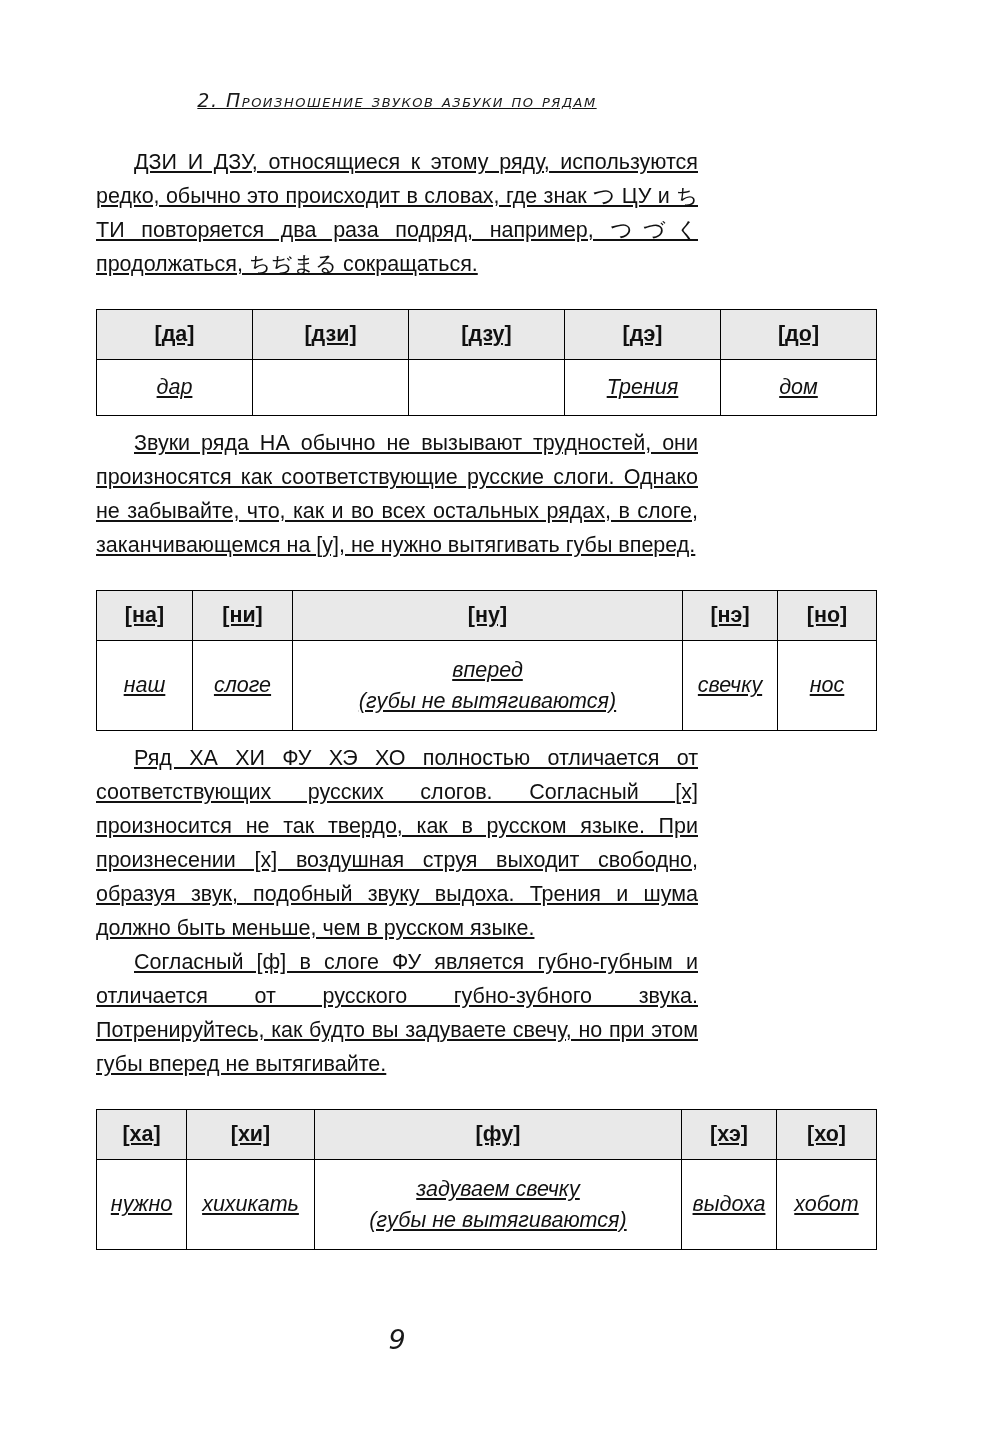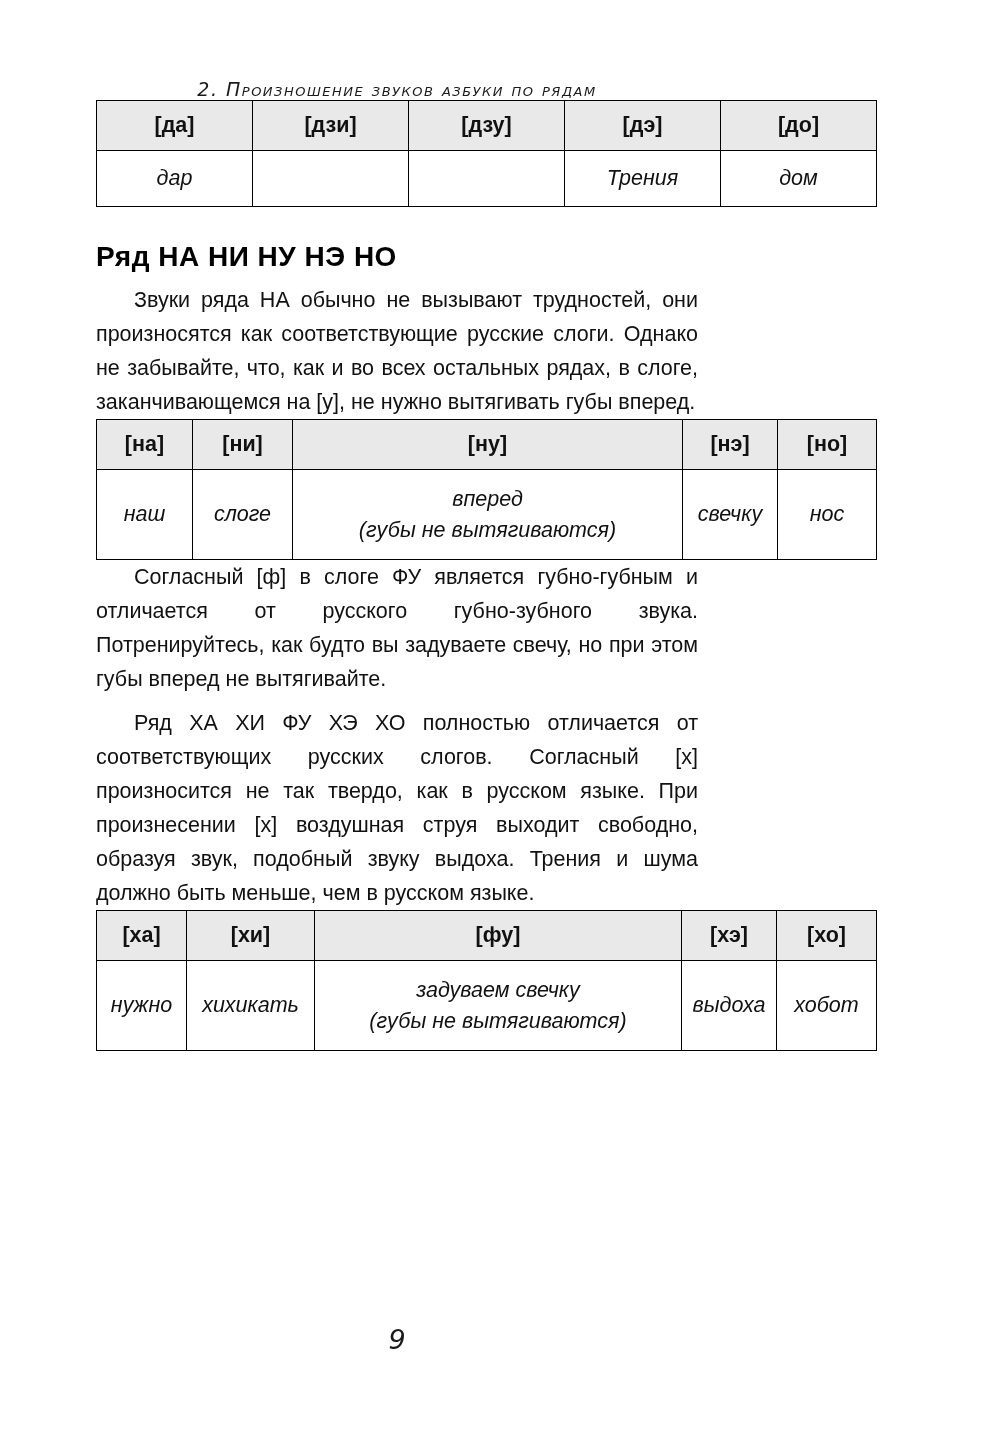--- a/index.html
+++ b/index.html
@@ -7,21 +7,22 @@
   body {
     width: 986px; height: 1447px;
     font-family: "Liberation Sans", sans-serif;
     color: #111111;
     position: relative;
     overflow: hidden;
   }
   .page {
     position: relative;
     width: 794px; height: 1447px;
-    padding: 4px 96px;
+    padding: 15px 96px;
+    text-decoration: underline;
   }
   .running-header {
     padding-top: 74px;
     text-align: center;
     font-family: "DejaVu Sans", sans-serif;
     font-style: italic;
     font-variant: small-caps;
     font-weight: 500;
     font-size: 19px;
     letter-spacing: 1.5px;
@@ -40,20 +41,21 @@
     margin-top: 34px;
     font-size: 28px;
     font-weight: bold;
     letter-spacing: 0.5px;
     color: #000;
   }
   table.tbl {
     border-collapse: collapse;
     table-layout: fixed;
     width: 780px;
+    margin-top: 28px;
   }
   .tbl th, .tbl td {
     border: 1.6px solid #000;
     text-align: center;
     vertical-align: middle;
     font-size: 21.5px;
     padding: 4px 6px;
   }
   .tbl th {
     background: #e9e9e9;
@@ -81,20 +83,21 @@
 </style>
 </head>
 <body>
 
 <div class="page">
 
   <div class="running-header">2. Произношение звуков азбуки по рядам</div>
 
   <main>
 
+    <p class="para indent first">ДЗИ И ДЗУ, относящиеся к этому ряду, используются редко, обычно это происходит в словах, где знак つ ЦУ и ち ТИ повторяется два раза подряд, например, つづく продолжаться, ちぢまる сокращаться.</p>
 
     <table class="tbl">
       <colgroup>
         <col style="width:156px">
           <col style="width:156px">
           <col style="width:156px">
           <col style="width:156px">
           <col style="width:156px">
       </colgroup>
       <thead>
@@ -110,21 +113,20 @@
         <tr>
           <td>дар</td>
           <td></td>
           <td></td>
           <td>Трения</td>
           <td>дом</td>
         </tr>
       </tbody>
     </table>
 
-    <h2 class="section-heading">Ряд НА НИ НУ НЭ НО</h2>
 
     <p class="para indent after-heading">Звуки ряда НА обычно не вызывают трудностей, они произносятся как соответствующие русские слоги. Однако не забывайте, что, как и во всех остальных рядах, в слоге, заканчивающемся на [у], не нужно вытягивать губы вперед.</p>
 
     <table class="tbl tall">
       <colgroup>
         <col style="width:96px">
           <col style="width:100px">
           <col style="width:390px">
           <col style="width:95px">
           <col style="width:99px">
@@ -144,23 +146,23 @@
           <td>слоге</td>
           <td>вперед
 (губы не вытягиваются)</td>
           <td>свечку</td>
           <td>нос</td>
         </tr>
       </tbody>
     </table>
 
 
+    <p class="para indent after-heading">Ряд ХА ХИ ФУ ХЭ ХО полностью отличается от соответствующих русских слогов. Согласный [х] произносится не так твердо, как в русском языке. При произнесении [х] воздушная струя выходит свободно, образуя звук, подобный звуку выдоха. Трения и шума должно быть меньше, чем в русском языке.</p>
+
     <p class="para indent">Согласный [ф] в слоге ФУ является губно-губным и отличается от русского губно-зубного звука. Потренируйтесь, как будто вы задуваете свечу, но при этом губы вперед не вытягивайте.</p>
-
-    <p class="para indent after-heading">Ряд ХА ХИ ФУ ХЭ ХО полностью отличается от соответствующих русских слогов. Согласный [х] произносится не так твердо, как в русском языке. При произнесении [х] воздушная струя выходит свободно, образуя звук, подобный звуку выдоха. Трения и шума должно быть меньше, чем в русском языке.</p>
 
     <table class="tbl tall">
       <colgroup>
         <col style="width:90px">
           <col style="width:128px">
           <col style="width:367px">
           <col style="width:95px">
           <col style="width:100px">
       </colgroup>
       <thead>

